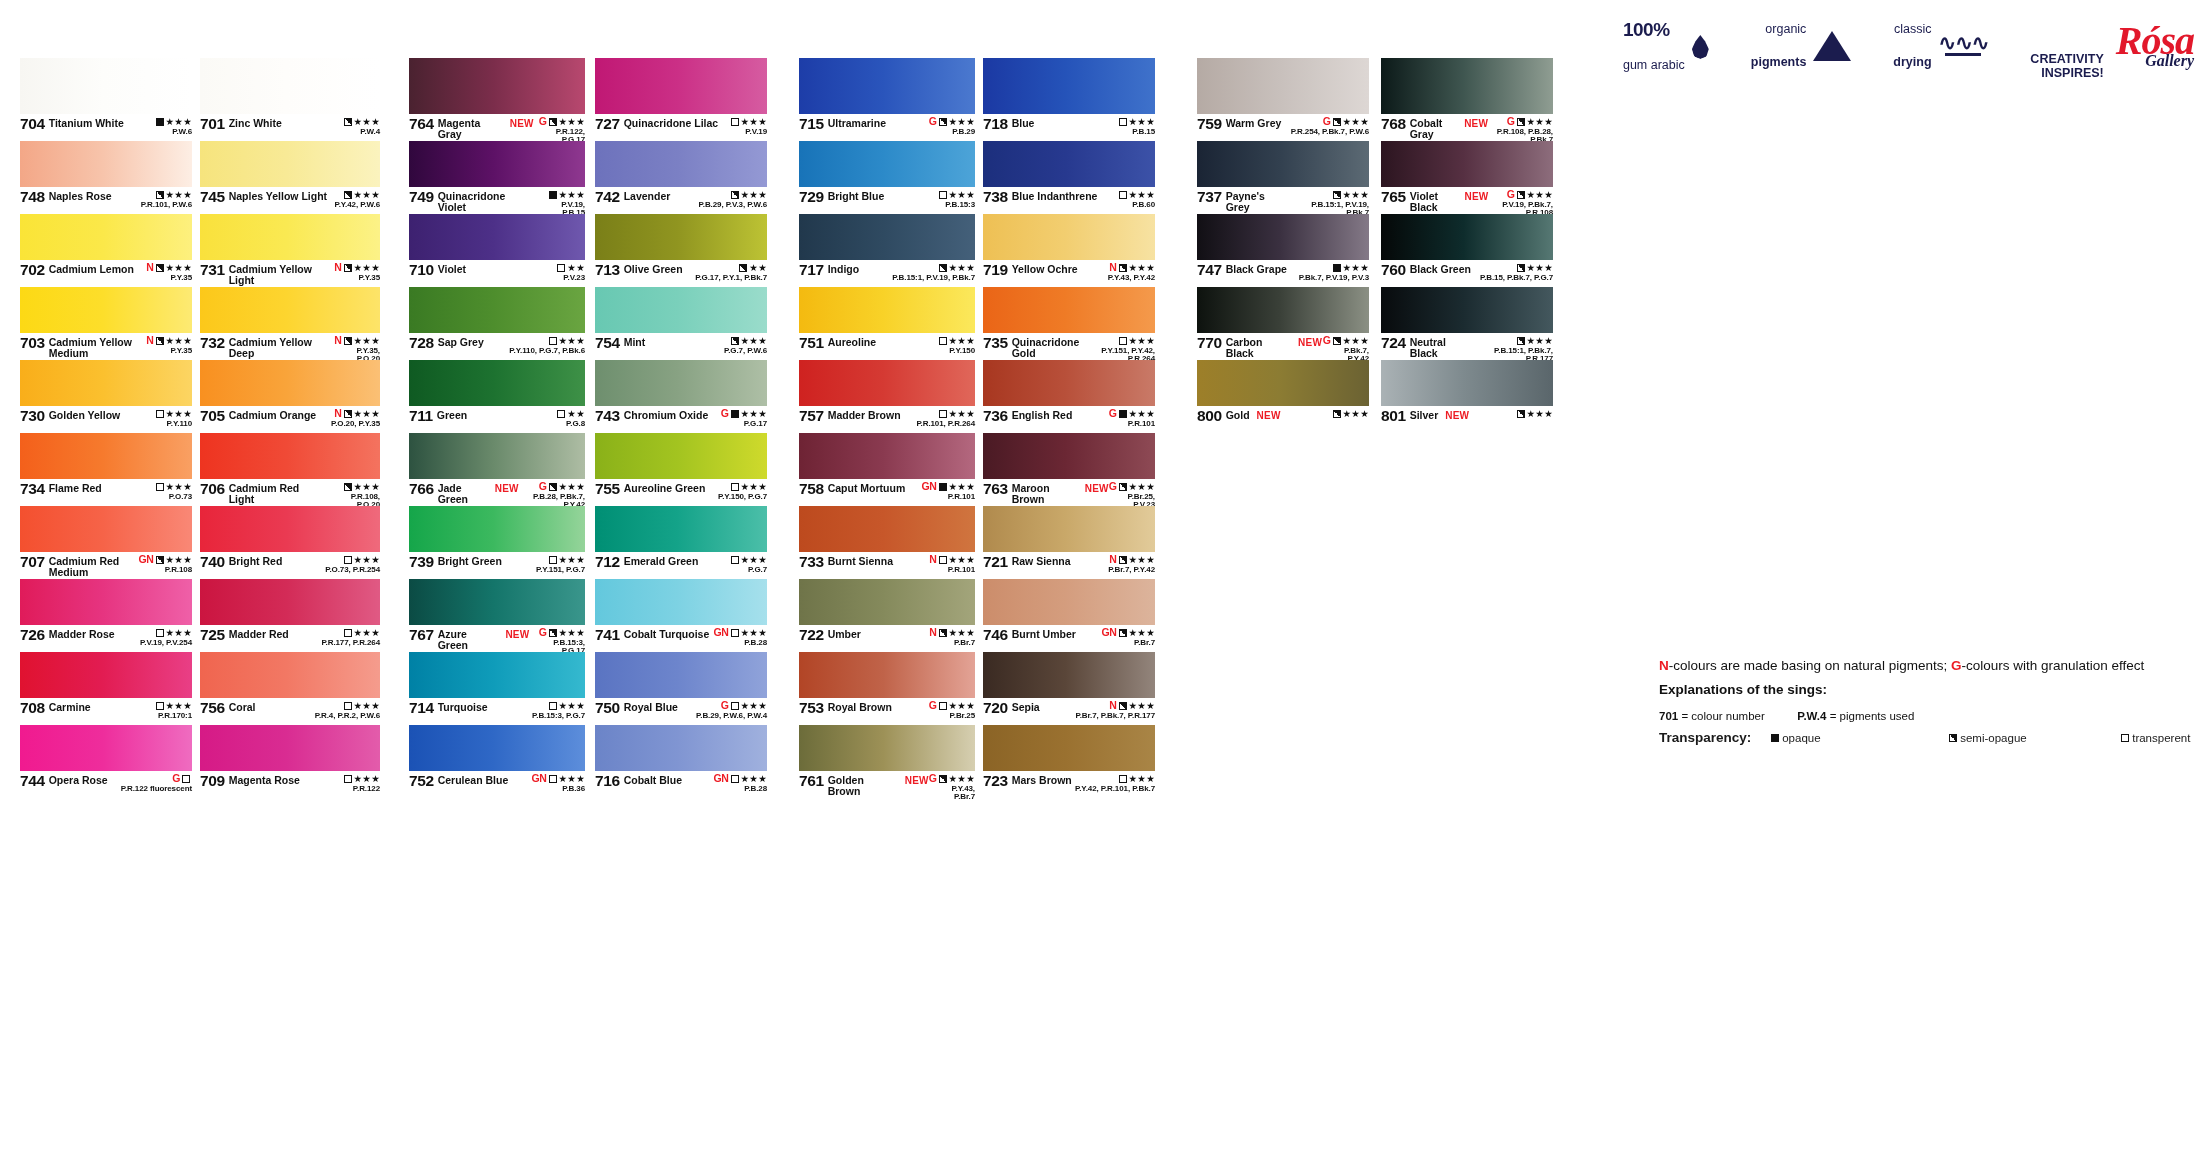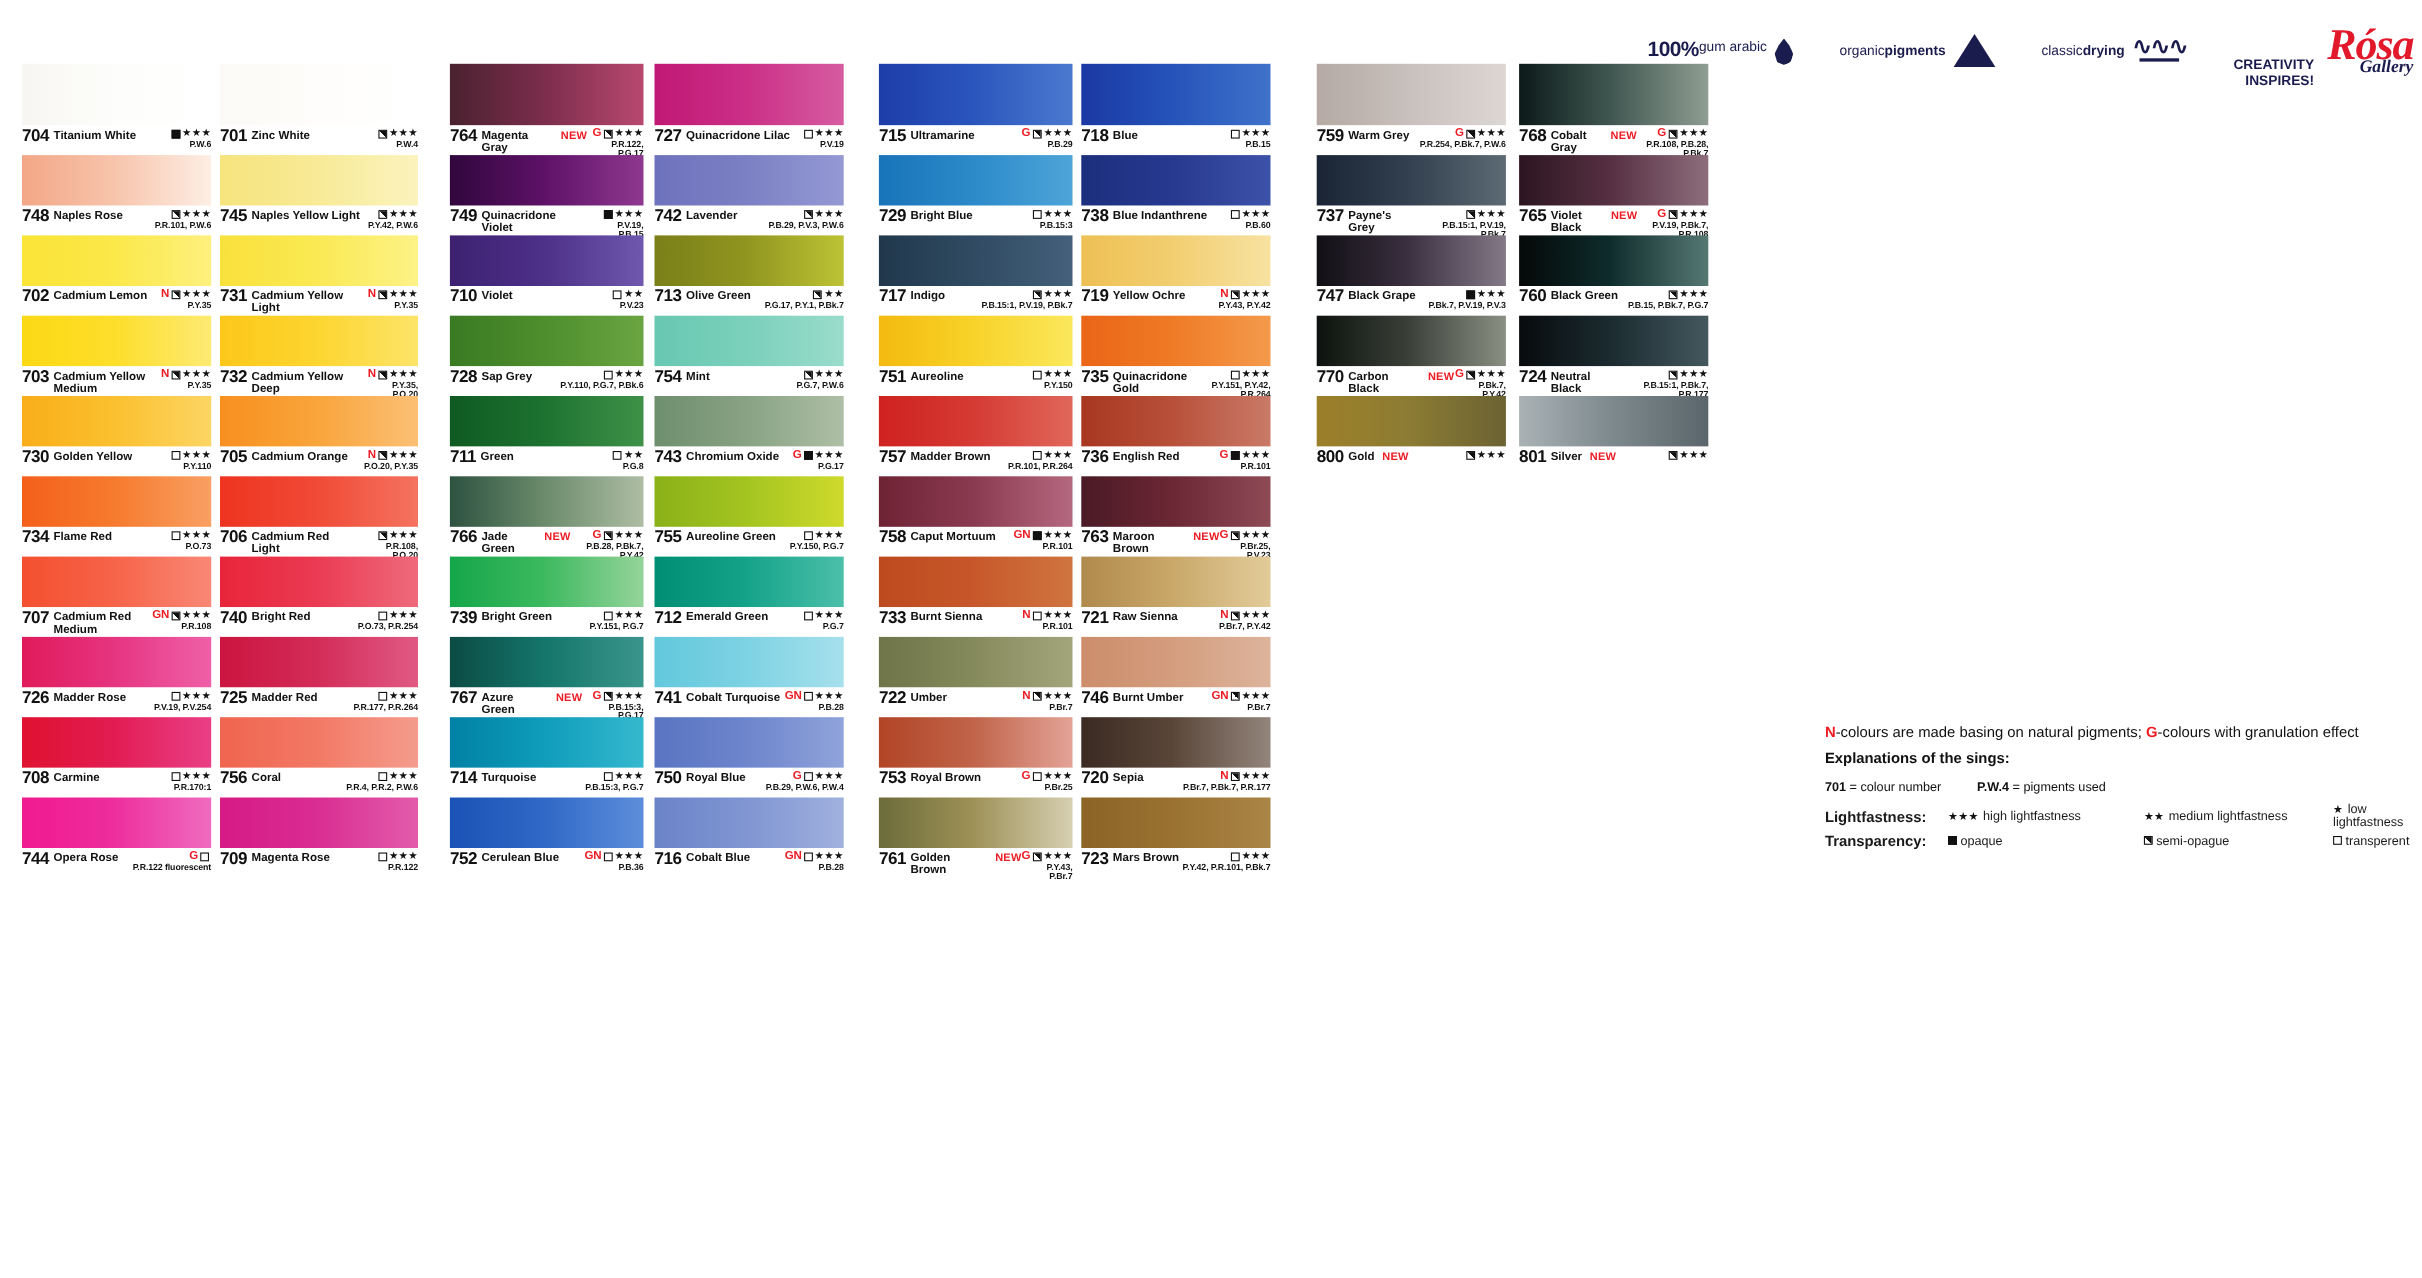--- a/index.html
+++ b/index.html
@@ -15,21 +15,21 @@
 
   
   #header { position:absolute; left:0; top:0; width:2202px; height:78px; }
   #page-title {
     position:absolute; left:28px; top:22px;
     font-size:31px; font-weight:bold; color:#1b1c4e;
     letter-spacing:-0.3px;
   }
   .brandbar { position:absolute; right:8px; top:12px; display:flex; align-items:center; gap:42px; }
   .bmark { display:flex; align-items:center; gap:7px; color:#1b1c4e; }
-  .bmark .lines { display:flex; line-height:1.02; }
+  .bmark .lines { display:flex; flex-direction:column; line-height:1.02;gap:20px; }
   .bmark .big { font-size:19px; font-weight:bold; letter-spacing:-0.5px;}
   .bmark .sm  { font-size:12.5px; font-weight:normal; }
   .bmark .sm2 { font-size:12.5px; font-weight:bold; }
   .drop {
     width:17px; height:24px; background:#1b1c4e;
     border-radius: 50% 50% 50% 50% / 62% 62% 38% 38%;
     transform: translateY(1px);
     clip-path: polygon(50% 0%, 78% 26%, 100% 58%, 86% 90%, 50% 100%, 14% 90%, 0% 58%, 22% 26%);
   }
   .tri { width:0;height:0;border-left:19px solid transparent;border-right:19px solid transparent;border-bottom:30px solid #1b1c4e; }
@@ -1175,26 +1175,20 @@
   <div class="lg-row2">
     <b>701</b>
     <span>=</span>
     <span>colour number</span>
     <span class="sp"></span>
     <b>P.W.4</b>
     <span>=</span>
     <span>pigments used</span>
   </div>
   <div class="lg-tbl">
-    <div class="lg-line">
-      <span class="lg-cap">Lightfastness:</span>
-      <span class="lg-c1"><span class="stars">★★★</span><span>high lightfastness</span></span>
-      <span class="lg-c2"><span class="stars">★★</span><span>medium lightfastness</span></span>
-      <span class="lg-c3"><span class="stars">★</span><span>low lightfastness</span></span>
-    </div>
     <div class="lg-line" style="margin-top:3px">
       <span class="lg-cap">Transparency:</span>
       <span class="lg-c1"><span class="box opaque"></span>&nbsp;<span>opaque</span></span>
       <span class="lg-c2"><span class="box semi"></span>&nbsp;<span>semi-opague</span></span>
       <span class="lg-c3"><span class="box trans"></span>&nbsp;<span>transperent</span></span>
     </div>
   </div>
 </div>
 
 </body></html>

